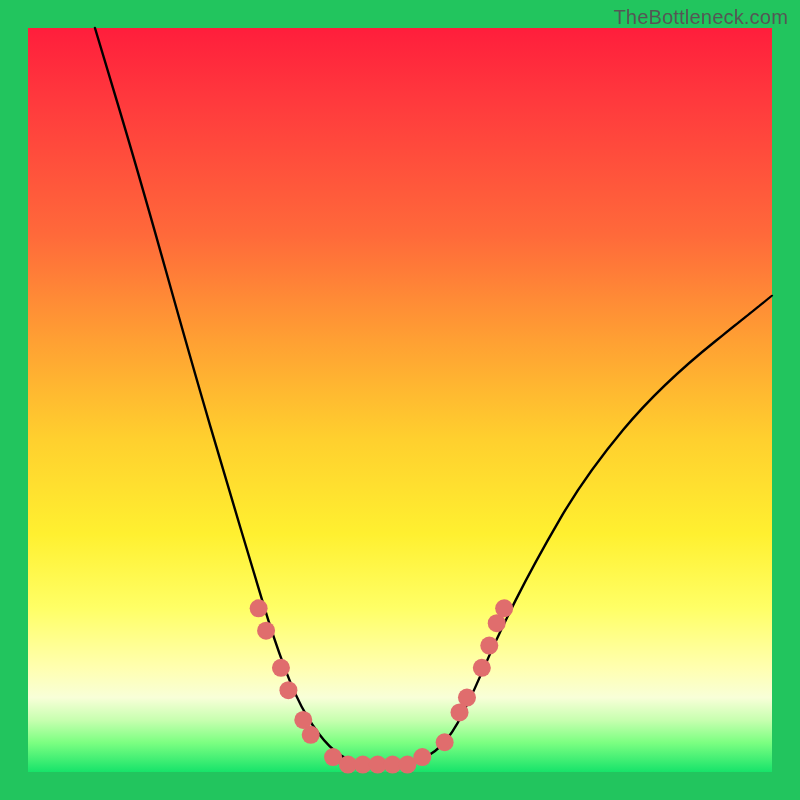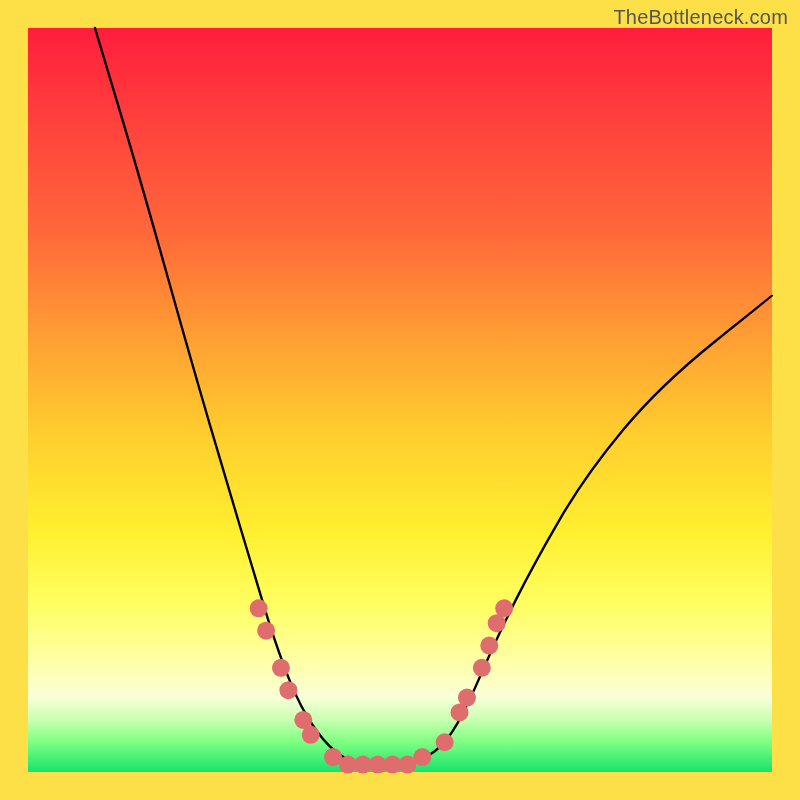--- a/index.html
+++ b/index.html
@@ -10,21 +10,21 @@
     background: #000;
     overflow: hidden;
     font-family: Arial, Helvetica, sans-serif;
   }
   .frame {
     position: absolute;
     left: 0;
     top: 0;
     width: 800px;
     height: 800px;
-    background: #fde047;
+    background: #22c55e;
   }
   .plot {
     position: absolute;
     left: 28px;
     top: 28px;
     width: 744px;
     height: 744px;
     
     background: linear-gradient(
       to bottom,

